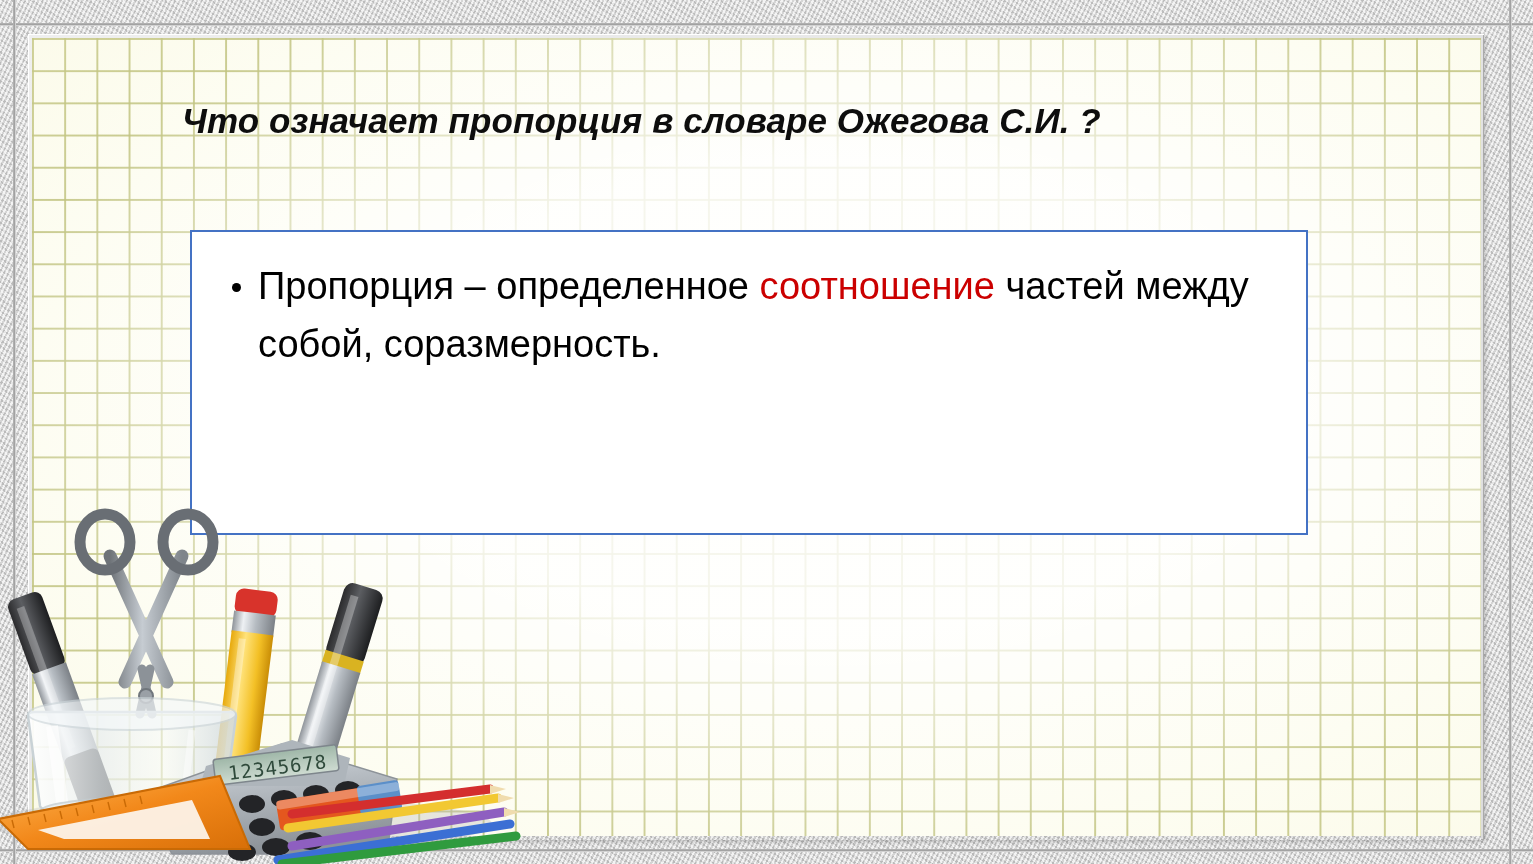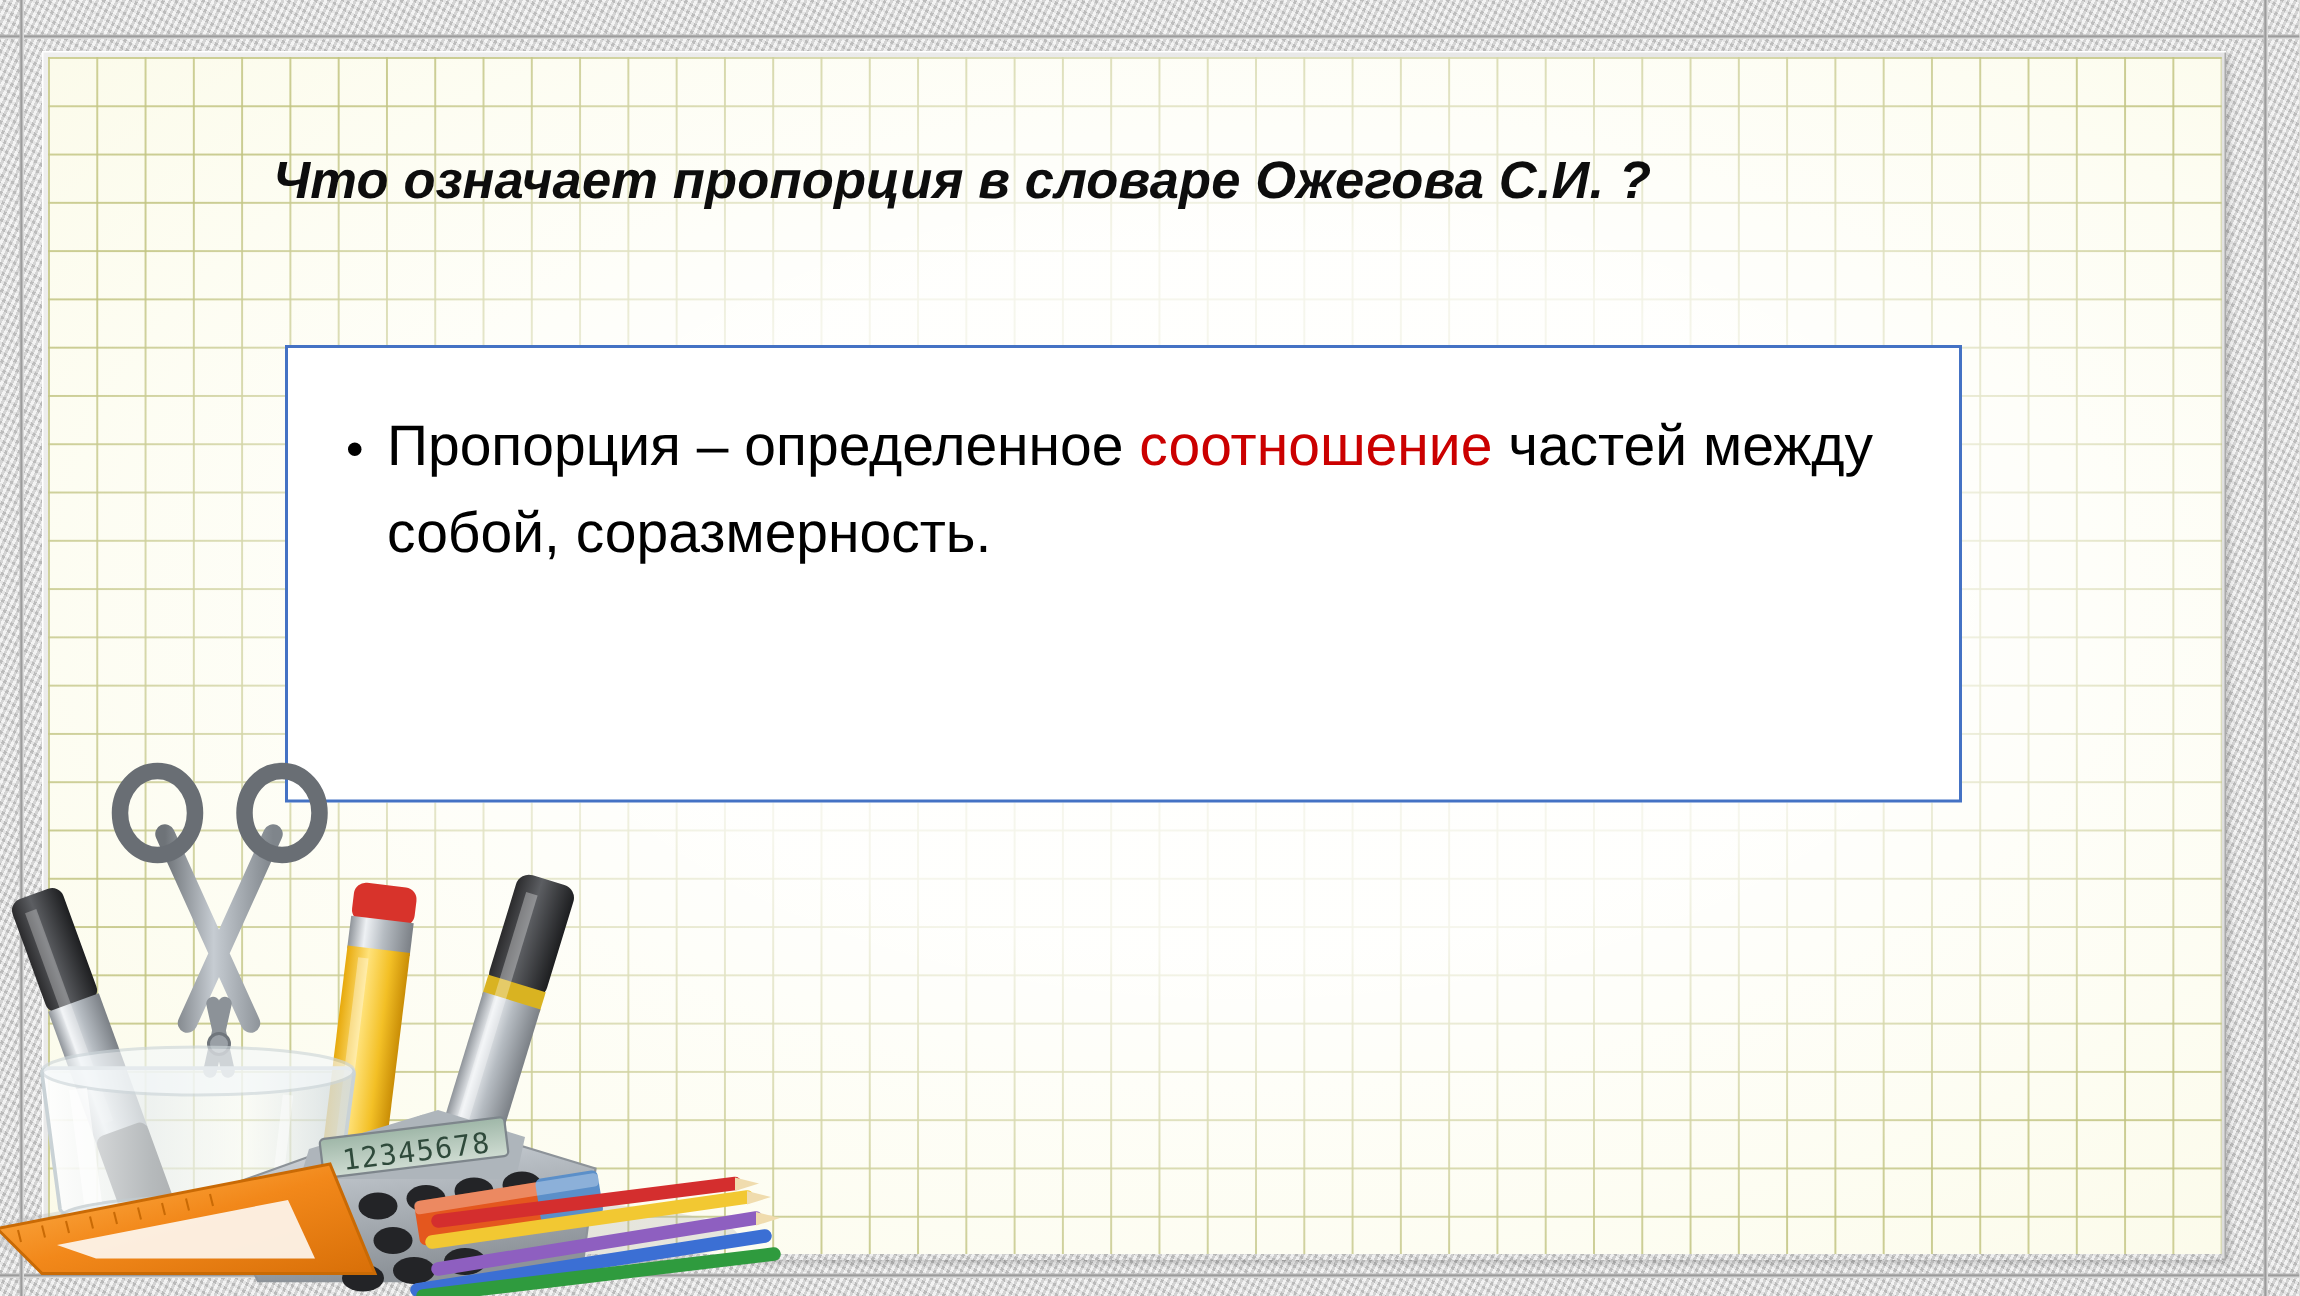--- a/index.html
+++ b/index.html
@@ -97,21 +97,21 @@
     white-space: nowrap;
   }
 
   
   .content-box {
     position: absolute;
     left: 190px; top: 230px;
     width: 1118px; height: 305px;
     background: #ffffff;
     border: 2px solid #4472c4;
-    padding: 38px 26px 0 26px;
+    padding: 26px 26px 0 26px;
   }
   .bullet-list { list-style: none; }
   .bullet-item {
     position: relative;
     padding-left: 40px;
     font-size: 38px;
     line-height: 1.52;
     color: #000000;
     margin-bottom: 4px;
   }

